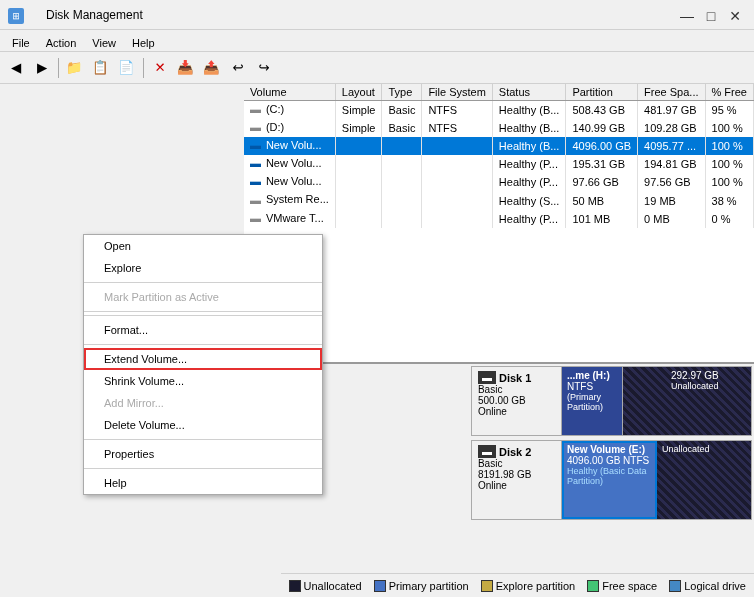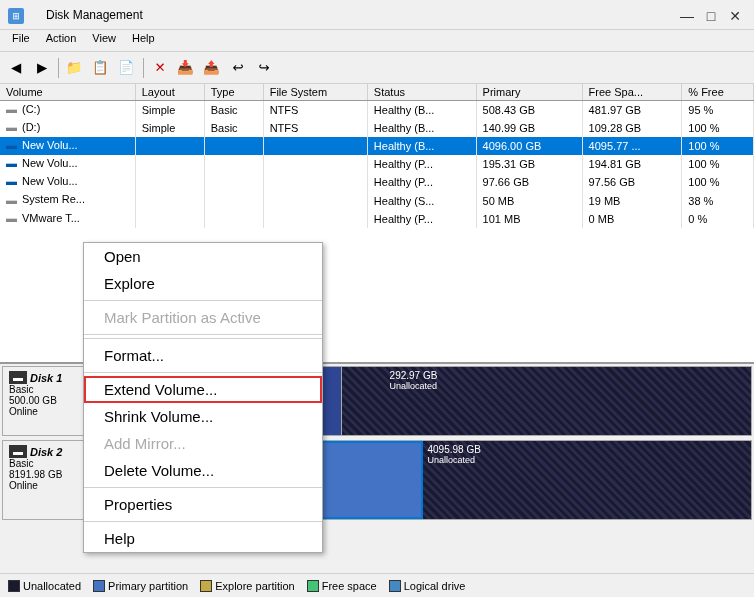--- a/index.html
+++ b/index.html
@@ -13,21 +13,21 @@
     }
     .title-bar-left { display: flex; align-items: flex-start; gap: 22px; }
     .title-bar-icon { width: 16px; height: 16px; background: #4a90d9; border-radius: 2px; display: flex; align-items: center; justify-content: center; }
     .title-bar-icon::after { content: '⊞'; color: white; font-size: 9px; }
     .title-bar-title { font-size: 12px; font-weight: normal; }
     .title-bar-controls { display: flex; gap: 2px; }
     .title-btn { width: 22px; height: 22px; display: flex; align-items: center; justify-content: center; cursor: pointer; font-size: 14px; background: transparent; border: none; color: #333; }
 
     
     .menu-bar {
-      display: flex; align-items: flex-start; height: 22px;
+      display: flex; align-items: flex-end; height: 22px;
       padding: 0 4px; background: #f0f0f0; border-bottom: 1px solid #d0d0d0;
     }
     .menu-item { padding: 2px 8px; cursor: pointer; font-size: 11px; }
 
     
     .toolbar {
       display: flex; align-items: center; gap: 2px;
       padding: 3px 4px; height: 32px; background: #f0f0f0; border-bottom: 1px solid #d0d0d0;
     }
     .toolbar-btn {
@@ -59,21 +59,21 @@
     .vol-icon-gray::before { content: '▬'; color: #888; }
     .vol-icon-blue::before { content: '▬'; color: #0057a8; }
 
     
     .disk-panels { flex: 1; overflow-y: auto; background: #f0f0f0; padding: 2px; }
     .disk-row { display: flex; align-items: stretch; margin-bottom: 4px; border: 1px solid #aaa; background: white; min-height: 70px; }
     .disk-label {
       width: 90px; min-width: 90px; background: #f0f0f0; border-right: 1px solid #aaa;
       padding: 4px 6px; display: flex; flex-direction: column; justify-content: flex-start;
     }
-    .disk-label-name { font-weight: bold; font-size: 11px; font-style: italic; }
+    .disk-label-name { font-weight: bold; font-size: 11px; }
     .disk-label-type { font-size: 10px; }
     .disk-label-size { font-size: 10px; }
     .disk-label-status { font-size: 10px; }
     .disk-partitions { display: flex; flex: 1; }
     .partition {
       display: flex; flex-direction: column; justify-content: flex-start;
       padding: 3px 5px; border-right: 1px solid #aaa; min-width: 60px;
       font-size: 10px; cursor: pointer; position: relative;
     }
     .partition:last-child { border-right: none; }
@@ -100,24 +100,24 @@
     .legend-item { display: flex; align-items: center; gap: 3px; }
     .legend-box { width: 12px; height: 12px; border: 1px solid #333; }
     .legend-unalloc { background: #1a1a2e; }
     .legend-primary { background: #4472c4; }
     .legend-extended { background: #c4aa44; }
     .legend-free { background: #44c474; }
     .legend-logical { background: #4488c4; }
 
     
     .context-menu {
-      position: absolute; top: 158px; left: 83px;
+      position: absolute; top: 150px; left: 83px;
       background: white; border: 1px solid #aaa;
       box-shadow: 2px 2px 5px rgba(0,0,0,0.3);
-      min-width: 240px; z-index: 1000; font-size: 15px;
+      min-width: 240px; z-index: 1000; font-size: 11px;
     }
     .ctx-item {
       padding: 5px 20px; cursor: pointer; display: block;
     }
     .ctx-item.disabled { color: #aaa; cursor: default; }
     .ctx-sep { height: 1px; background: #d0d0d0; margin: 3px 0; }
     .ctx-item.highlighted {
       border: 2px solid #e53030;
       padding: 3px 18px;
       font-weight: normal;
@@ -158,32 +158,32 @@
   <button class="toolbar-btn">📋</button>
   <button class="toolbar-btn">📄</button>
   <div class="toolbar-sep"></div>
   <button class="toolbar-btn" style="color:#c00;">✕</button>
   <button class="toolbar-btn">📥</button>
   <button class="toolbar-btn">📤</button>
   <button class="toolbar-btn">↩</button>
   <button class="toolbar-btn">↪</button>
 </div>
 
-<div class="main-content" style="position:relative;">
+<div class="main-content" style="position:relative;align-items:flex-end;">
 
   <div class="volume-table-container">
     <table class="volume-table">
       <thead>
         <tr>
           <th>Volume</th>
           <th>Layout</th>
           <th>Type</th>
           <th>File System</th>
           <th>Status</th>
-          <th>Primary</th>
+          <th>Partition</th>
           <th>Free Spa...</th>
           <th>% Free</th>
         </tr>
       </thead>
       <tbody id="volume-tbody">
       <tr>
             <td><span class="vol-icon vol-icon-gray"></span>(C:)</td>
             <td>Simple</td>
             <td>Basic</td>
             <td>NTFS</td>
@@ -291,21 +291,20 @@
         <span class="disk-label-size">8191.98 GB</span>
         <span class="disk-label-status">Online</span>
       </div>
       <div class="disk-partitions">
         <div class="partition partition-e" style="flex:1; outline: 2px solid #0078d7; outline-offset:-2px;">
           <span class="partition-name">New Volume (E:)</span>
           <span class="partition-fs">4096.00 GB NTFS</span>
           <span class="partition-status" style="color:#adf;">Healthy (Basic Data Partition)</span>
         </div>
         <div class="partition partition-unalloc-d2" style="flex:1;">
-          <span class="partition-size">4095.98 GB</span>
           <span class="partition-status">Unallocated</span>
         </div>
       </div>
     </div>
 
   </div>
 
   <div class="legend">
     <div class="legend-item">
       <div class="legend-box legend-unalloc"></div>

